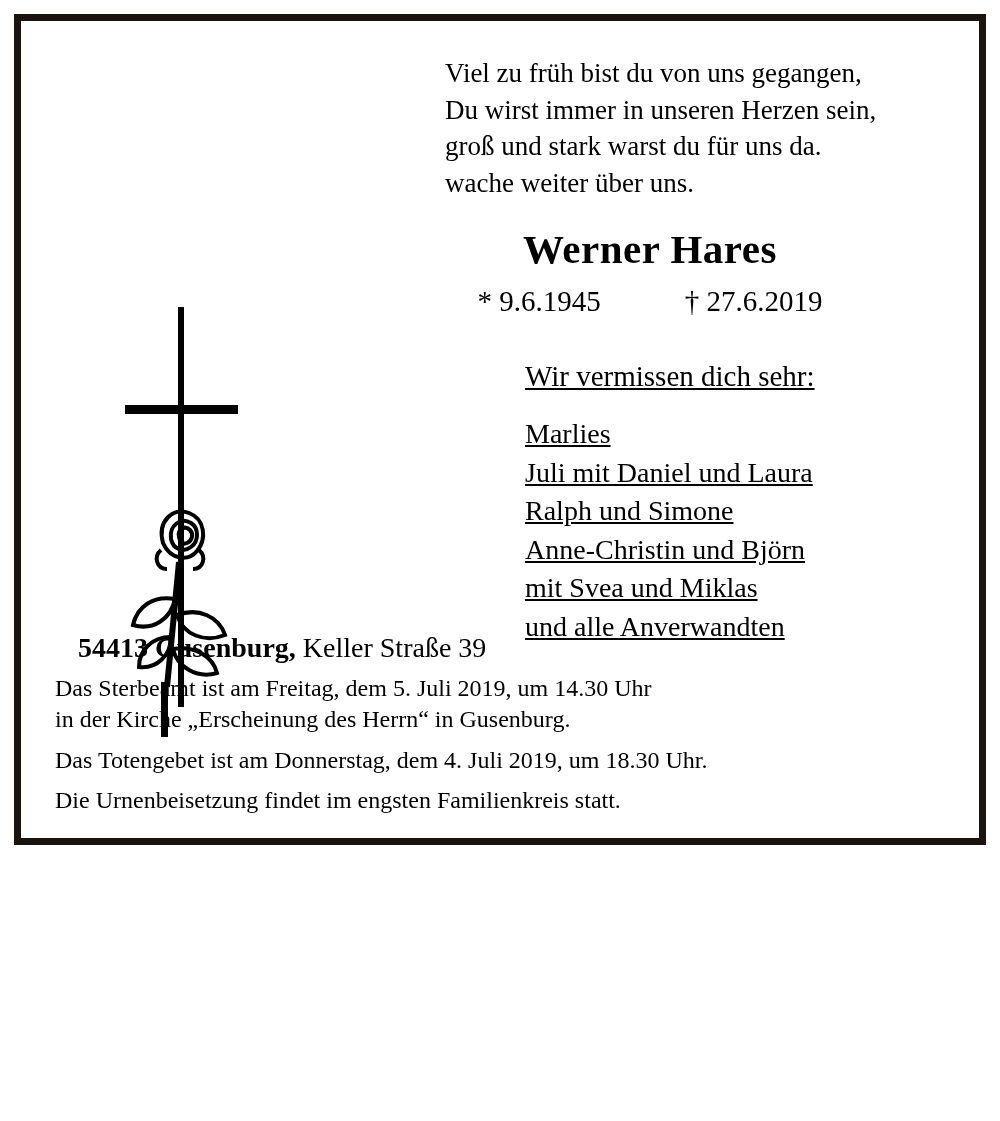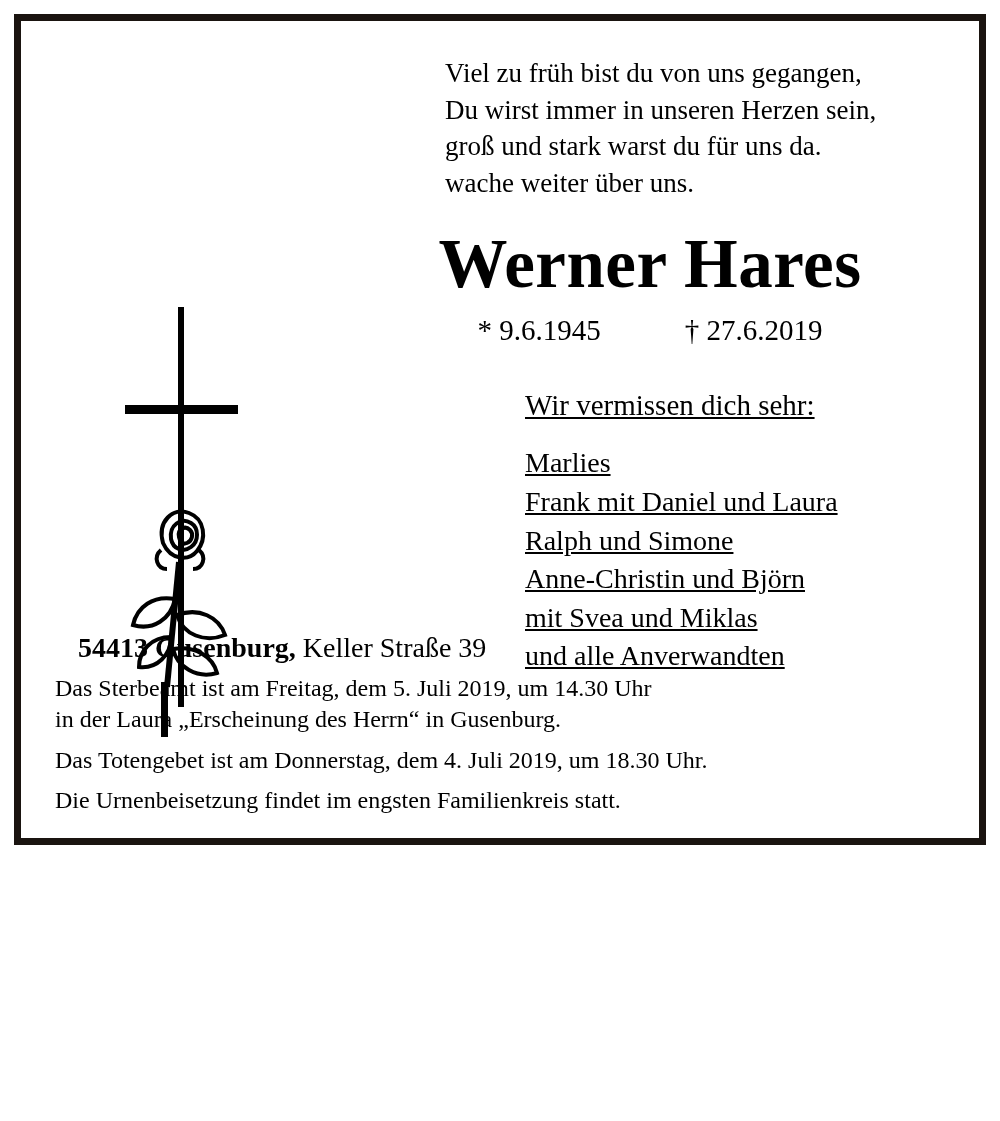--- a/index.html
+++ b/index.html
@@ -52,21 +52,21 @@
 
   
   .name-block {
     margin-top: 26px;
     padding-left: 300px;
     text-align: center;
     position: relative;
     z-index: 2;
   }
   .deceased-name {
-    font-size: 69px;
+    font-size: 41px;
     font-weight: bold;
     letter-spacing: 0.5px;
     line-height: 1.05;
     white-space: nowrap;
   }
   .dates {
     margin-top: 14px;
     font-size: 29px;
     display: flex;
     justify-content: center;
@@ -167,29 +167,29 @@
       <div class="deceased-name">Werner Hares</div>
       <div class="dates">
         <span class="date-item">* 9.6.1945</span>
         <span class="date-item">† 27.6.2019</span>
       </div>
     </div>
 
     <div class="survivors">
       <div class="heading">Wir vermissen dich sehr:</div>
       <div class="person">Marlies</div>
-      <div class="person">Frank mit Daniel und Laura</div>
+      <div class="person">Juli mit Daniel und Laura</div>
       <div class="person">Ralph und Simone</div>
       <div class="person">Anne-Christin und Björn</div>
       <div class="person">mit Svea und Miklas</div>
       <div class="person">und alle Anverwandten</div>
     </div>
 
     <div class="details">
       <div class="address"><b>54413 Gusenburg,</b><span> Keller Straße 39</span></div>
       <p>Das Sterbeamt ist am Freitag, dem 5. Juli 2019, um 14.30 Uhr</p>
-      <p style="margin-top:0;">in der Laura „Erscheinung des Herrn“ in Gusenburg.</p>
+      <p style="margin-top:0;">in der Kirche „Erscheinung des Herrn“ in Gusenburg.</p>
       <p>Das Totengebet ist am Donnerstag, dem 4. Juli 2019, um 18.30 Uhr.</p>
       <p class="last">Die Urnenbeisetzung findet im engsten Familienkreis statt.</p>
     </div>
 
   </div>
 </div>
 
 </body></html>

